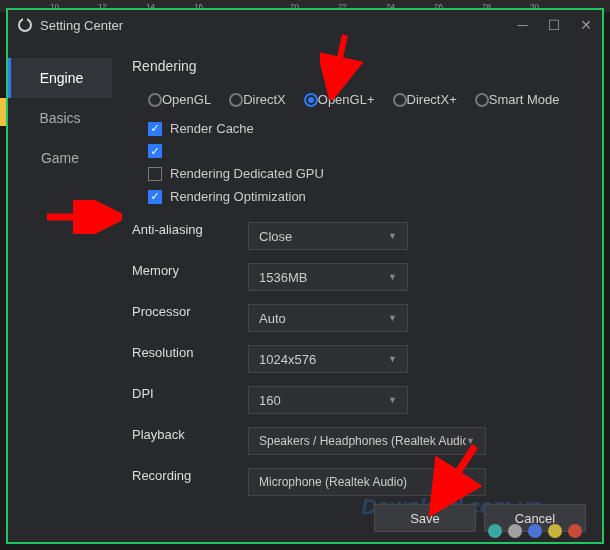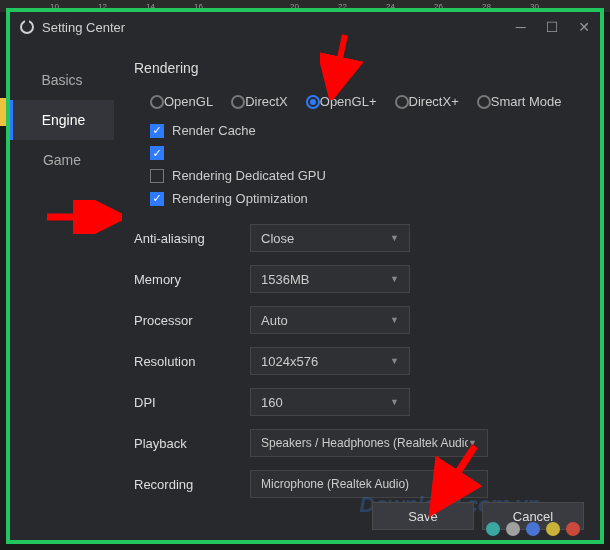--- a/index.html
+++ b/index.html
@@ -1,38 +1,38 @@
 <!DOCTYPE html>
 <html><head>
 <meta charset="utf-8">
 <style>
   * { box-sizing: border-box; margin: 0; padding: 0; font-family: -apple-system, "Segoe UI", Arial, sans-serif; }
   body { background: #1a1a1a; width: 610px; height: 550px; overflow: hidden; position: relative; }
   .ruler { height: 12px; background: #2a2a2a; color: #999; font-size: 8px; display: flex; padding-left: 50px; gap: 20px; align-items: center; }
-  .window { position: absolute; top: 8px; left: 6px; width: 598px; height: 536px; background: #28292d; border: 4px solid #22c55e; }
+  .window { position: absolute; top: 8px; left: 6px; width: 598px; height: 536px; background: #28292d; border: 2px solid #22c55e; }
   .titlebar { height: 30px; display: flex; align-items: center; padding: 0 10px; color: #d0d0d0; font-size: 13px; }
   .titlebar-icon { width: 14px; height: 14px; border: 2px solid #d0d0d0; border-radius: 50%; position: relative; margin-right: 8px; }
   .titlebar-icon::after { content: ""; position: absolute; width: 4px; height: 6px; background: #28292d; top: -2px; left: 3px; }
   .win-controls { margin-left: auto; display: flex; gap: 20px; color: #999; font-size: 14px; font-weight: 300; }
   .win-btn { cursor: pointer; }
   .content { display: flex; height: calc(100% - 30px); }
   .sidebar { width: 104px; background: #28292d; padding-top: 18px; }
   .side-item { height: 40px; display: flex; align-items: center; justify-content: center; color: #aaa; font-size: 14px; cursor: pointer; }
   .side-item.active { background: #34353a; color: #fff; font-weight: 500; border-left: 3px solid #2e7bff; }
   .main { flex: 1; padding: 18px 20px; color: #ccc; overflow: hidden; position: relative; }
   .section-title { font-size: 14px; color: #ddd; margin-bottom: 18px; }
   .radio-row { display: flex; gap: 18px; margin-left: 16px; margin-bottom: 14px; align-items: center; white-space: nowrap; }
   .radio { display: flex; align-items: center; gap: 0; font-size: 13px; color: #ccc; cursor: pointer; }
   .radio-circle { width: 14px; height: 14px; border: 2px solid #777; border-radius: 50%; display: flex; align-items: center; justify-content: center; }
   .radio.checked .radio-circle { border-color: #2e7bff; }
   .radio.checked .radio-circle::after { content: ""; width: 6px; height: 6px; background: #2e7bff; border-radius: 50%; }
   .check-row { display: flex; align-items: center; gap: 8px; margin-left: 16px; margin-bottom: 8px; font-size: 13px; color: #ccc; }
   .checkbox { width: 14px; height: 14px; border: 1px solid #777; display: flex; align-items: center; justify-content: center; cursor: pointer; }
   .checkbox.checked { background: #2e7bff; border-color: #2e7bff; color: #fff; font-size: 11px; }
-  .form-row { display: flex; align-items: center; margin-bottom: 13px; }
+  .form-row { display: flex; align-items: flex-start; margin-bottom: 13px; }
   .form-label { width: 78px; font-size: 13px; color: #ddd; font-weight: 500; overflow: hidden; white-space: nowrap; }
   .select { width: 160px; height: 28px; background: #2f3034; border: 1px solid #444; color: #ccc; font-size: 13px; padding: 0 10px; display: flex; align-items: center; justify-content: space-between; cursor: pointer; margin-left: 38px; }
   .select.wide { width: 238px; }
   .chev { font-size: 9px; color: #888; }
   .footer { position: absolute; bottom: 10px; right: 16px; display: flex; gap: 8px; }
   .btn { width: 102px; height: 28px; background: #3a3b40; color: #ddd; font-size: 13px; display: flex; align-items: center; justify-content: center; cursor: pointer; border: 1px solid #4a4a4a; }
   .arrow { position: absolute; z-index: 10; }
   .arrow svg { display: block; }
   .dots { position: absolute; bottom: 4px; right: 20px; display: flex; gap: 6px; }
   .dot { width: 14px; height: 14px; border-radius: 50%; }
@@ -64,22 +64,22 @@
     <span>Setting Center</span>
     <div class="win-controls">
       <span class="win-btn">─</span>
       <span class="win-btn">☐</span>
       <span class="win-btn">✕</span>
     </div>
   </div>
 
   <div class="content">
     <div class="sidebar">
+      <div class="side-item active">Engine</div>
       <div class="side-item">Basics</div>
-      <div class="side-item active">Engine</div>
       <div class="side-item">Game</div>
     </div>
 
     <div class="main">
       <div class="section-title">Rendering</div>
 
       <div class="radio-row">
         <label class="radio">
             <span class="radio-circle"></span>
             <span>OpenGL</span>

